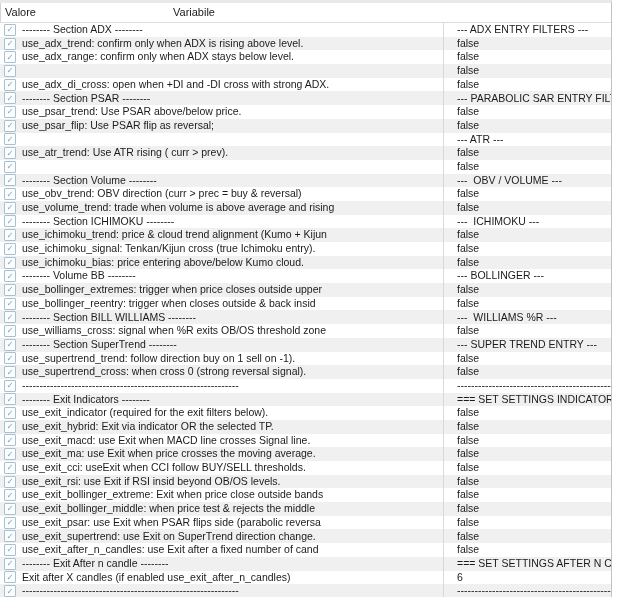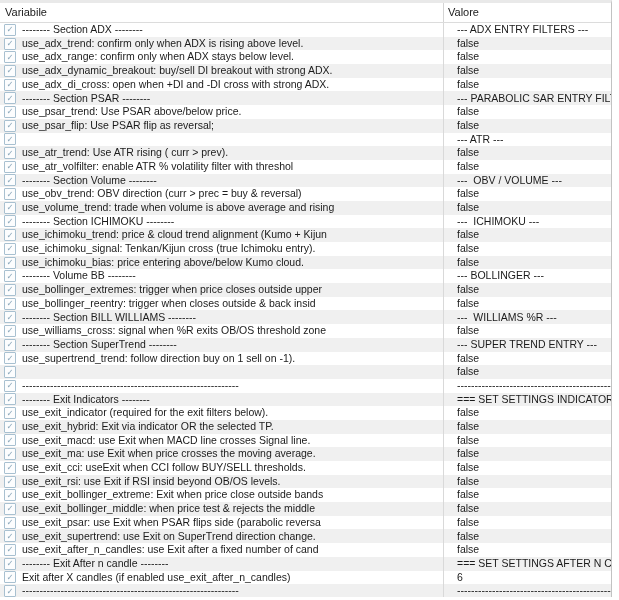--- a/index.html
+++ b/index.html
@@ -40,22 +40,22 @@
     display:inline-flex;align-items:center;justify-content:center;
     font-size:8.5px;line-height:9px;color:#8ea9bc;
   }
   .vtxt,.valtxt{white-space:pre;overflow:hidden;}
 </style>
 </head>
 <body>
 
 <div class="grid">
   <div class="hdr">
+    <div class="hcell right">Valore</div>
     <div class="hcell left">Variabile</div>
-    <div class="hcell right">Valore</div>
   </div>
   <div class="rows" id="rows">
       <div class="row">
     <div class="cell var">
       <span class="cb">✓</span>
       <span class="vtxt">-------- Section ADX --------</span>
     </div>
     <div class="cell val">
       <span class="valtxt">--- ADX ENTRY FILTERS ---</span>
     </div>
@@ -74,21 +74,20 @@
       <span class="cb">✓</span>
       <span class="vtxt">use_adx_range: confirm only when ADX stays below level.</span>
     </div>
     <div class="cell val">
       <span class="valtxt">false</span>
     </div>
   </div>
       <div class="row alt">
     <div class="cell var">
       <span class="cb">✓</span>
-      <span class="vtxt">use_adx_dynamic_breakout: buy/sell DI breakout with strong ADX.</span>
     </div>
     <div class="cell val">
       <span class="valtxt">false</span>
     </div>
   </div>
       <div class="row">
     <div class="cell var">
       <span class="cb">✓</span>
       <span class="vtxt">use_adx_di_cross: open when +DI and -DI cross with strong ADX.</span>
     </div>
@@ -136,21 +135,20 @@
       <span class="cb">✓</span>
       <span class="vtxt">use_atr_trend: Use ATR rising ( curr &gt; prev).</span>
     </div>
     <div class="cell val">
       <span class="valtxt">false</span>
     </div>
   </div>
       <div class="row">
     <div class="cell var">
       <span class="cb">✓</span>
-      <span class="vtxt">use_atr_volfilter: enable ATR % volatility filter with threshol</span>
     </div>
     <div class="cell val">
       <span class="valtxt">false</span>
     </div>
   </div>
       <div class="row alt">
     <div class="cell var">
       <span class="cb">✓</span>
       <span class="vtxt">-------- Section Volume --------</span>
     </div>
@@ -271,20 +269,21 @@
       <span class="cb">✓</span>
       <span class="vtxt">use_supertrend_trend: follow direction buy on 1 sell on -1).</span>
     </div>
     <div class="cell val">
       <span class="valtxt">false</span>
     </div>
   </div>
       <div class="row alt">
     <div class="cell var">
       <span class="cb">✓</span>
+      <span class="vtxt">use_supertrend_cross: when cross 0 (strong reversal signal).</span>
     </div>
     <div class="cell val">
       <span class="valtxt">false</span>
     </div>
   </div>
       <div class="row">
     <div class="cell var">
       <span class="cb">✓</span>
       <span class="vtxt">--------------------------------------------------------------</span>
     </div>

